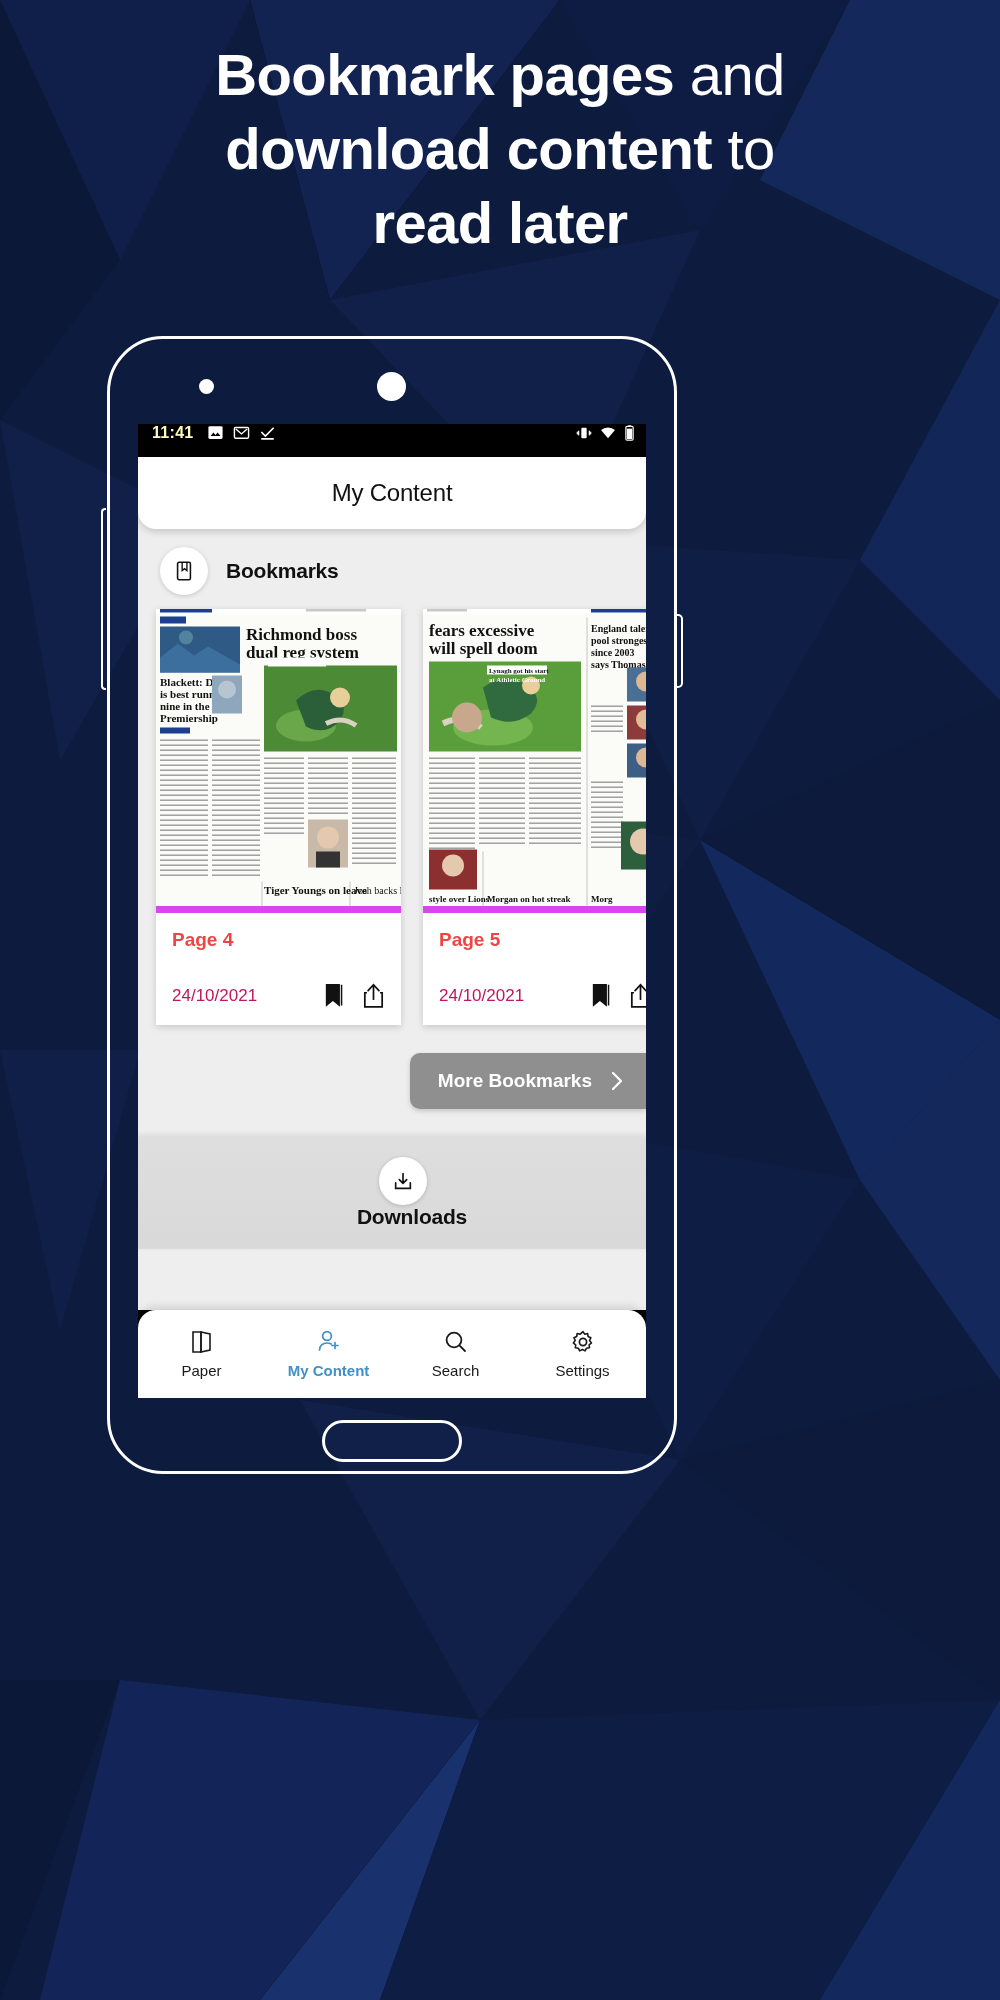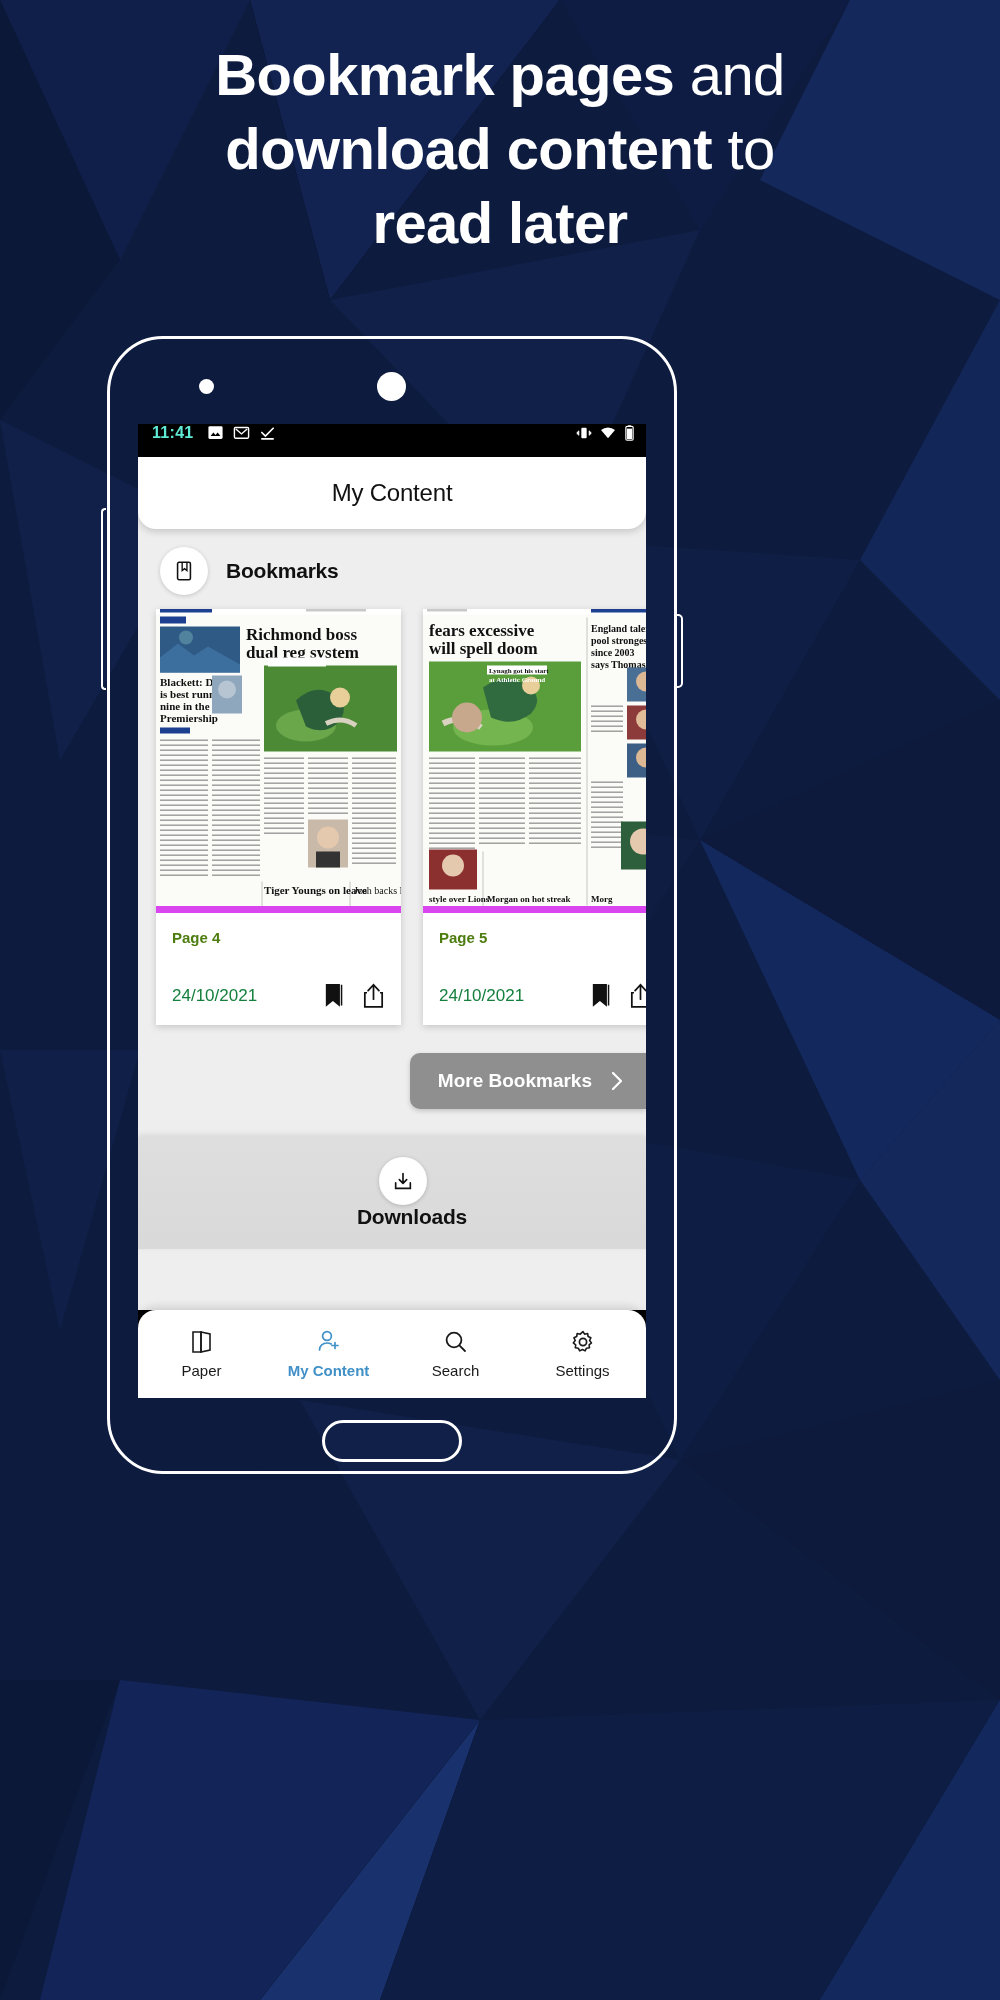--- a/index.html
+++ b/index.html
@@ -77,21 +77,21 @@
     position: absolute; left: 322px; top: 1420px;
     width: 140px; height: 42px;
     border: 3px solid #fff; border-radius: 22px;
     z-index: 8;
   }
 
   
   .status-bar {
     position: absolute; left: 0; top: 0;
     width: 508px; height: 17px;
-    background: #000; color: #5eead4;
+    background: #000; color: #fef9c3;
     display: flex; align-items: center;
     padding: 0 11px 0 14px;
     z-index: 3;
   }
   .status-time { font-size: 16px; font-weight: bold; letter-spacing: 0.3px; }
   .status-left-icons { display: flex; align-items: center; gap: 9px; margin-left: 13px; }
   .status-right-icons { margin-left: auto; display: flex; align-items: center; gap: 8px; }
 
   
   .app-screen {
@@ -140,26 +140,26 @@
     display: flex; flex-direction: column;
   }
   .bm-thumb {
     height: 304px; width: 100%;
     background: #f4f4f0;
     overflow: hidden; position: relative;
     border-bottom: 7px solid #d946ef;
   }
   .bm-thumb svg { display: block; width: 100%; height: 100%; }
   .bm-body { padding: 16px 16px 0 16px; height: 70px; }
-  .bm-page-label { font-size: 15px; font-weight: bold; color: #4d7c0f; }
+  .bm-page-label { font-size: 19px; font-weight: bold; color: #ef4444; }
   .bm-footer {
     display: flex; align-items: center;
     padding: 0 16px 16px 16px; margin-top: auto;
   }
-  .bm-date { font-size: 17px; color: #15803d; }
+  .bm-date { font-size: 17px; color: #be185d; }
   .bm-actions { margin-left: auto; display: flex; align-items: center; gap: 16px; }
 
   
   .more-row { display: flex; justify-content: flex-end; padding: 28px 0 28px 0; }
   .more-btn {
     background: #8f8f8f; color: #ffffff;
     font-size: 19px; font-weight: bold;
     padding: 17px 22px 17px 28px;
     border-radius: 10px 0 0 10px;
     display: flex; align-items: center; gap: 18px;

